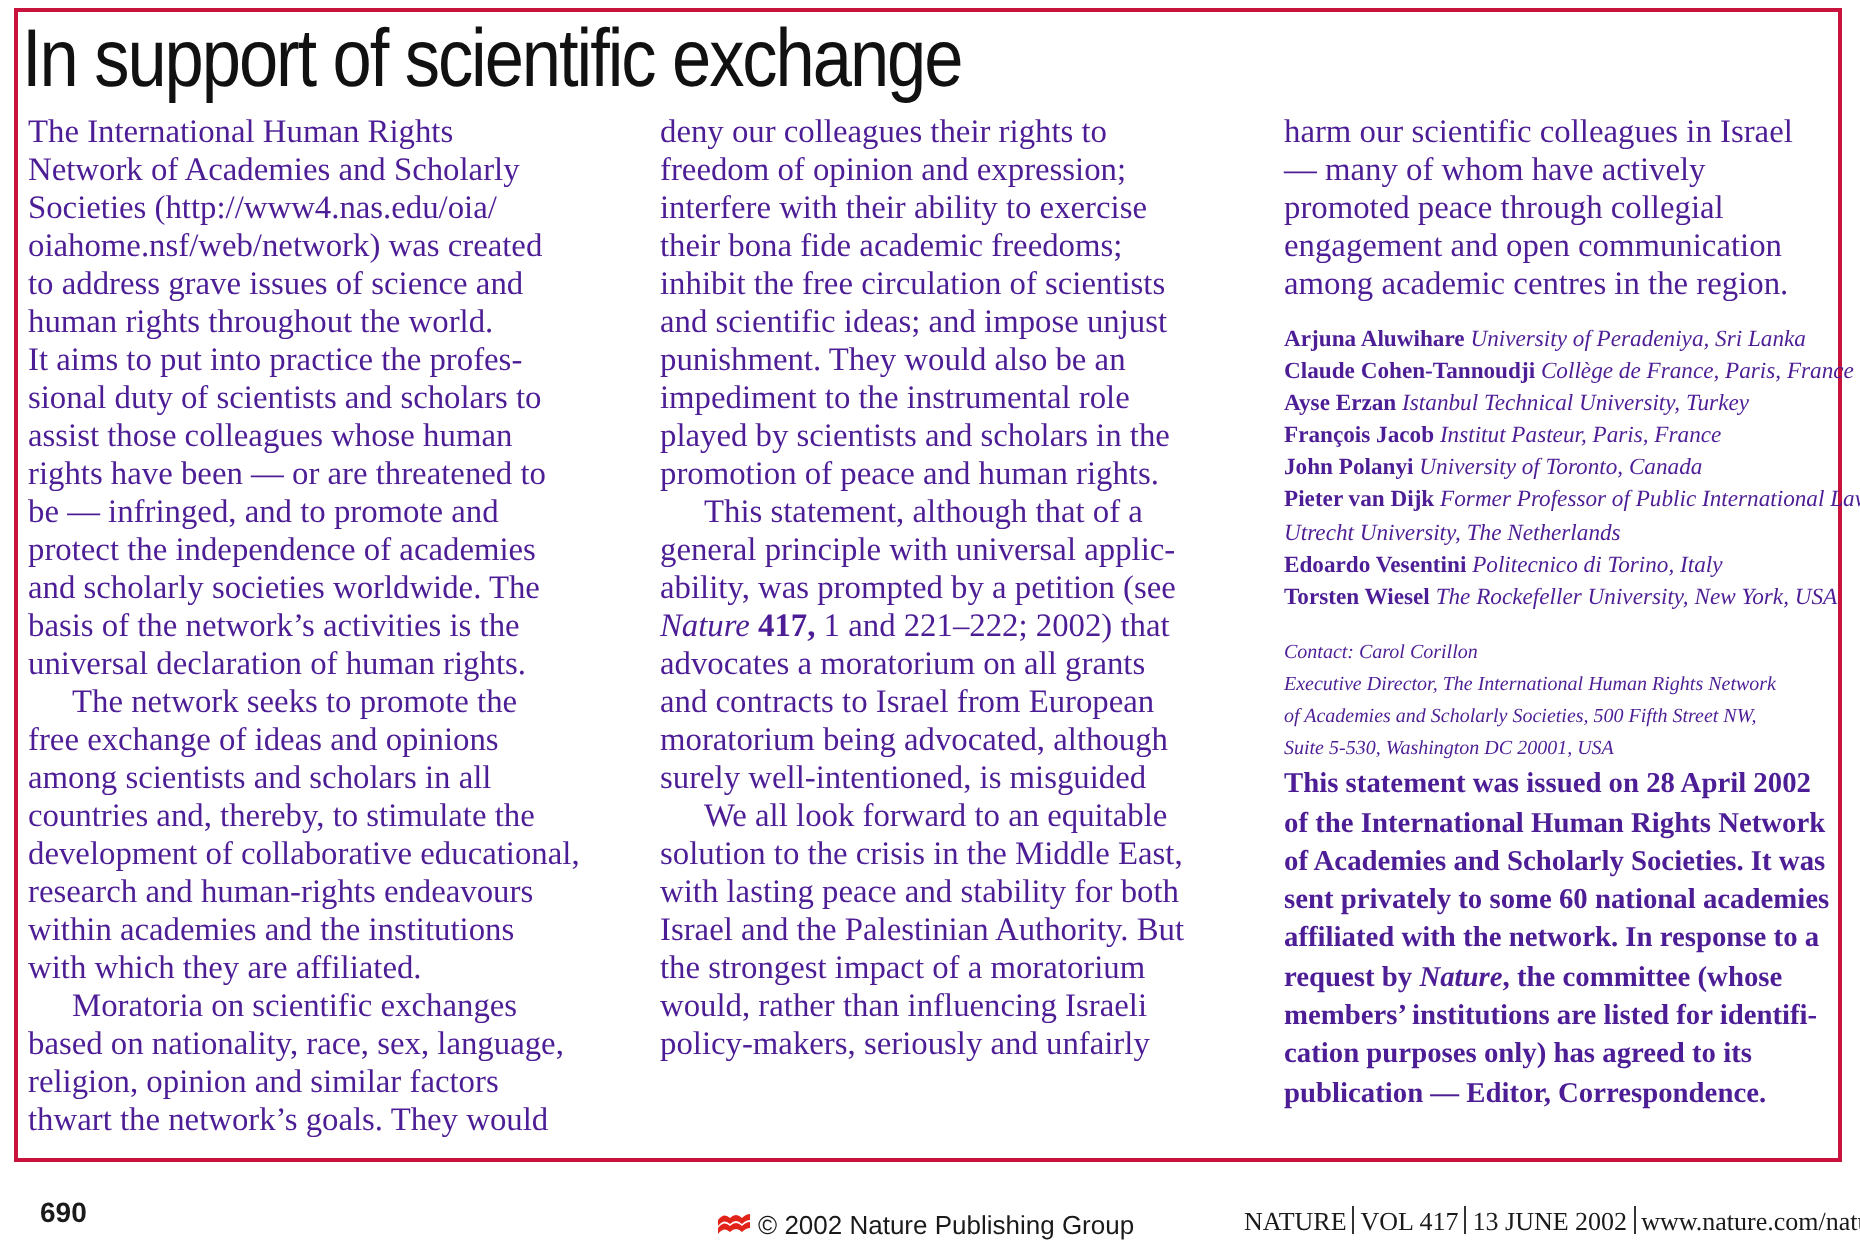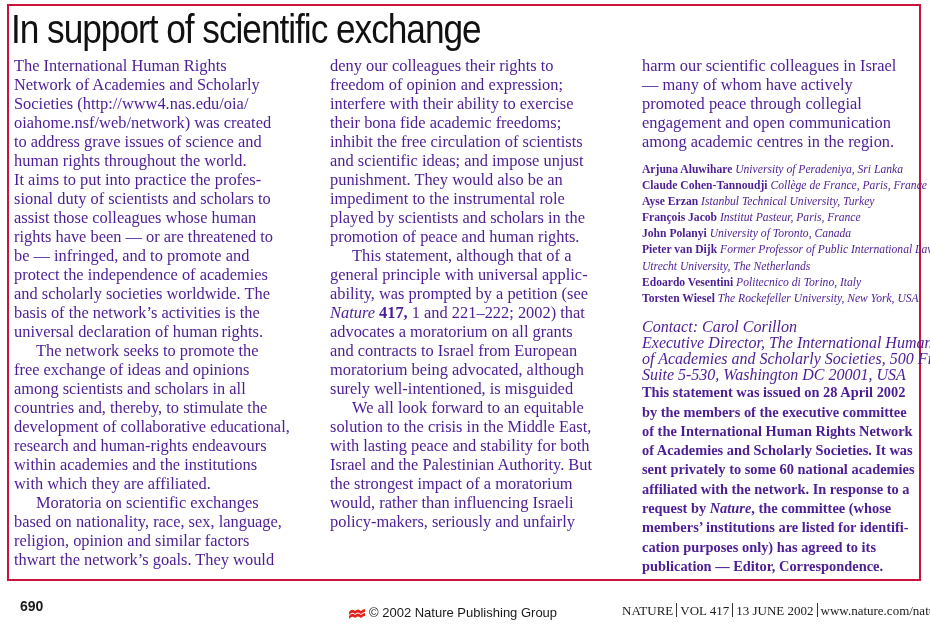--- a/index.html
+++ b/index.html
@@ -21,27 +21,27 @@
   }
   .col1 { left: 14px; width: 292px; }
   .col2 { left: 330px; width: 292px; }
   .col3 { left: 642px; width: 272px; }
   .line { display: block; white-space: nowrap; }
   .indent { padding-left: 22px; }
   .sigs { margin-top: 11px; font-size: 11.6px; line-height: 16.1px; }
   .sig { display: block; white-space: nowrap; }
   .sig b { font-weight: bold; }
   .sig i { font-style: italic; margin-top: 46px; }
-  .contact { margin-top: 12px; font-size: 16px; line-height: 16.1px; font-style: italic; }
+  .contact { margin-top: 12px; font-size: 10px; line-height: 16.1px; font-style: italic; }
   .note { font-size: 14.4px; line-height: 19.3px; font-weight: bold; }
   .footer {
     position: absolute; top: 598px; font-size: 14px;
   }
   .page-num { left: 20px; font-family: "Liberation Sans", sans-serif; font-weight: bold; font-size: 14px; }
-  .copyright { left: 348px; font-family: "Liberation Sans", sans-serif; font-size: 13px; top: 605px; display: flex; align-items: center; gap: 3px; }
+  .copyright { left: 358px; font-family: "Liberation Sans", sans-serif; font-size: 13px; top: 605px; display: flex; align-items: flex-start; gap: 3px; }
   .npg-logo { display: inline-block; width: 18px; height: 12px; }
   .journal { left: 622px; font-family: "Liberation Serif", serif; font-size: 13px; top: 603px; white-space: nowrap; }
   .sep { display: inline-block; width: 1px; height: 14px; background: #333; vertical-align: -2px; margin: 0 3px; }
 </style>
 </head>
 <body>
 
 <div class="frame"></div>
 
 <h1 class="title">In support of scientific exchange</h1>
@@ -122,21 +122,20 @@
       <span class="sig"><b>Torsten Wiesel</b> <i>The Rockefeller University, New York, USA</i></span>
     </div>
   <div class="contact" id="contact">
       <span class="line">Contact: Carol Corillon</span>
       <span class="line">Executive Director, The International Human Rights Network</span>
       <span class="line">of Academies and Scholarly Societies, 500 Fifth Street NW,</span>
       <span class="line">Suite 5-530, Washington DC 20001, USA</span>
     </div>
   <div class="note" id="note">
       <span class="line">This statement was issued on 28 April 2002</span>
-      <span class="line">by the members of the executive committee</span>
       <span class="line">of the International Human Rights Network</span>
       <span class="line">of Academies and Scholarly Societies. It was</span>
       <span class="line">sent privately to some 60 national academies</span>
       <span class="line">affiliated with the network. In response to a</span>
       <span class="line">request by <i>Nature</i>, the committee (whose</span>
       <span class="line">members’ institutions are listed for identifi-</span>
       <span class="line">cation purposes only) has agreed to its</span>
       <span class="line">publication — Editor, Correspondence.</span>
     </div>
 </div>

